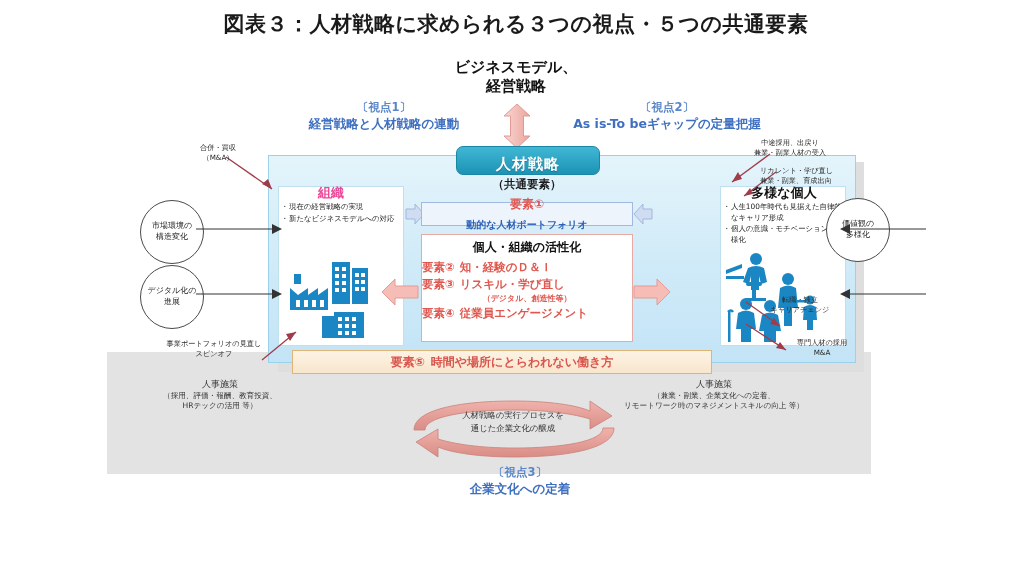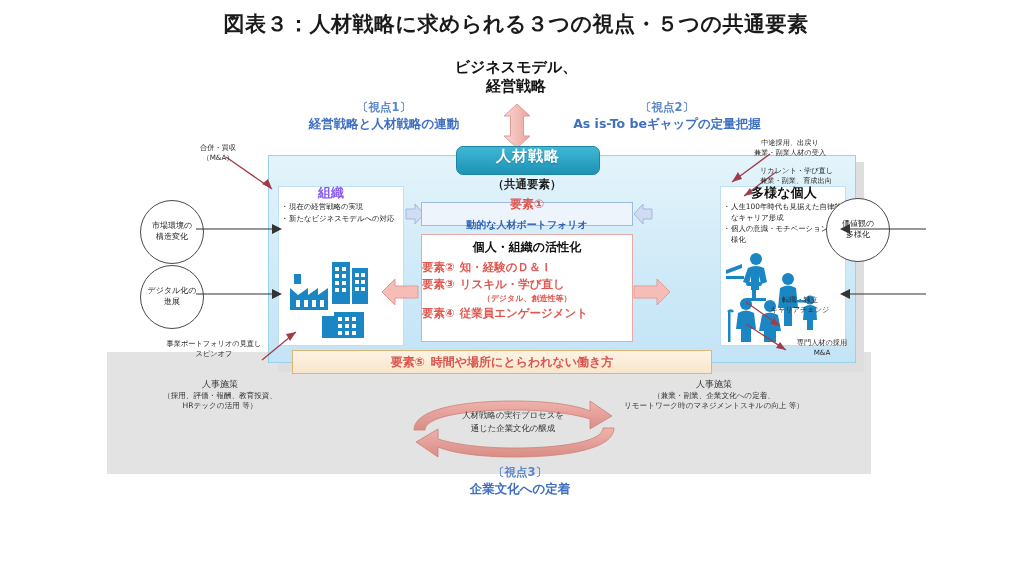--- a/index.html
+++ b/index.html
@@ -47,38 +47,38 @@
     left:268px;top:155px;width:588px;height:208px;
     background:linear-gradient(180deg,#e4f4fb 0%,#cfeaf8 55%,#c3e4f6 100%);
     border:1px solid #9cd2e9;box-sizing:border-box;
   }
 
   
   #jinzai-pill{
     left:456px;top:146px;width:142px;height:27px;border-radius:7px;
     background:linear-gradient(180deg,#3fb7d4 0%,#1d93b5 100%);
     border:1px solid #1b86a6;
-    display:flex;align-items:flex-start;justify-content:center;
+    display:flex;align-items:flex-end;justify-content:center;
   }
   #jinzai-pill span{
     color:#ffffff;font-size:15px;font-weight:700;letter-spacing:1px;
     text-shadow:0 1px 1px rgba(0,0,0,.25);
   }
   #kyotsu{
     left:456px;top:177px;width:142px;text-align:center;
     font-size:11.5px;font-weight:700;color:#1a1a1a;
   }
 
   
   #org-box{
     left:278px;top:186px;width:126px;height:160px;
     background:#ffffff;border:1px solid #bfe0ef;box-sizing:border-box;
   }
   #org-title{left:278px;top:184px;width:106px;text-align:center;
-    font-size:13px;font-weight:700;color:#8b5cf6;}
+    font-size:13px;font-weight:700;color:#ec4899;}
   #org-bullets{left:282px;top:202px;width:120px;}
   .bul{font-size:7.4px;color:#222;line-height:1.45;margin-bottom:1px;
     padding-left:7px;position:relative;}
   .bul:before{content:"・";position:absolute;left:-1px;top:0;}
 
   
   #ind-box{
     left:720px;top:186px;width:126px;height:160px;
     background:#ffffff;border:1px solid #bfe0ef;box-sizing:border-box;
   }

